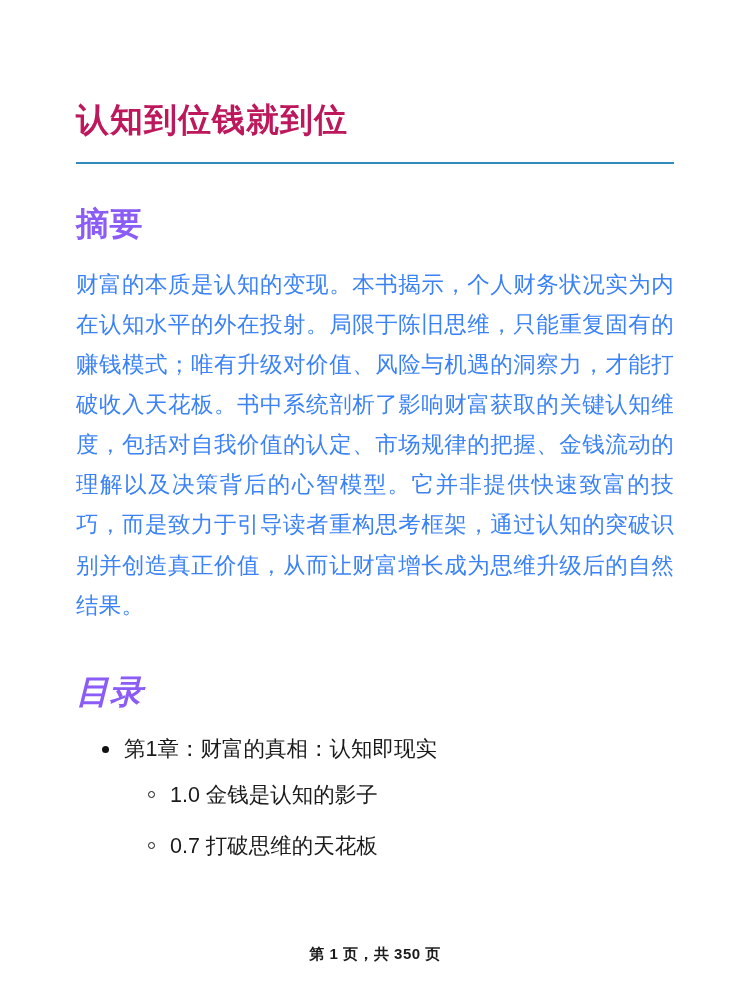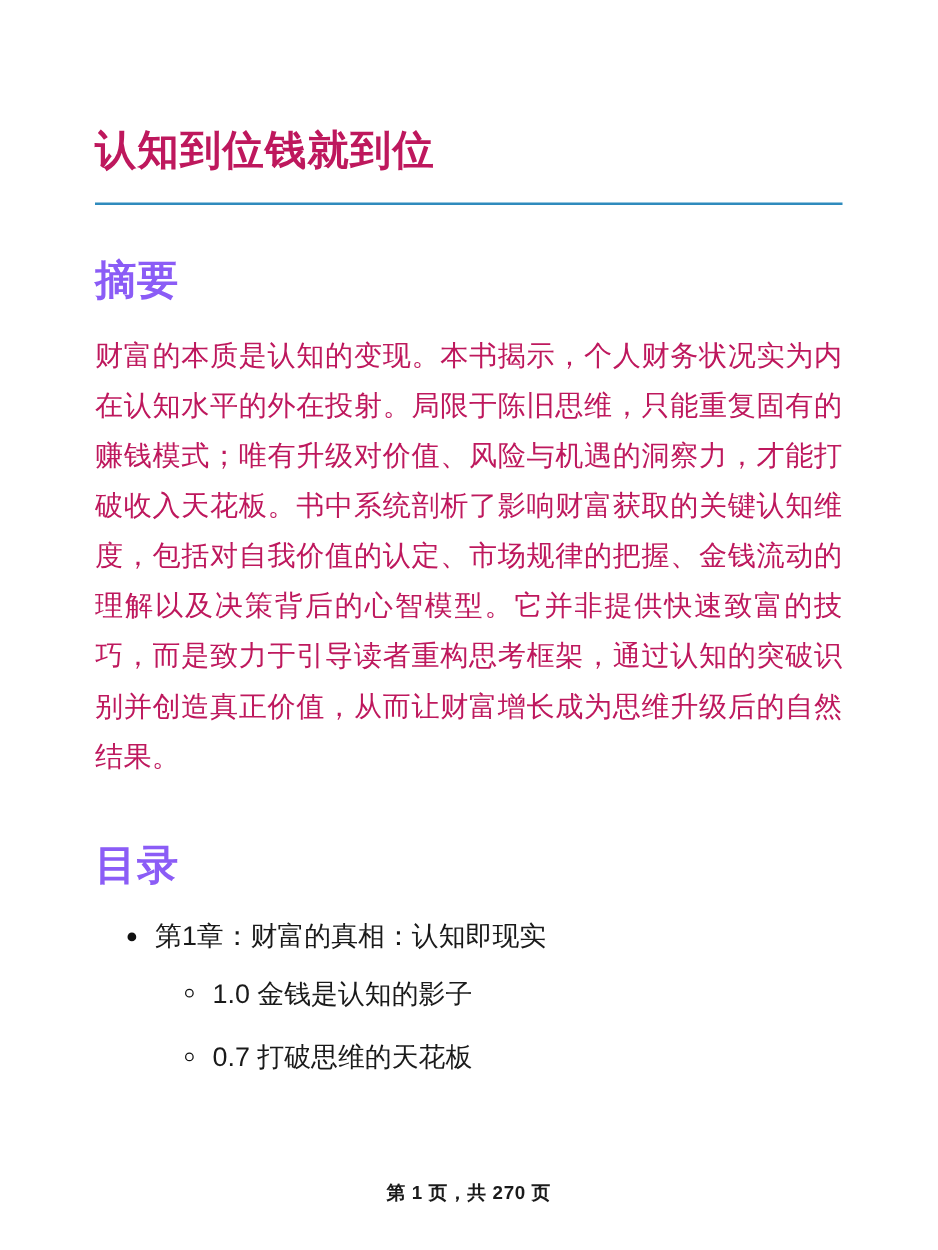--- a/index.html
+++ b/index.html
@@ -41,28 +41,29 @@
     font-size: 33px;
     font-weight: bold;
     color: #8b5cf6;
     margin: 0 0 22px 0;
     line-height: 1.2;
     letter-spacing: 0.5px;
   }
   .abstract-text {
     font-size: 22.5px;
     line-height: 1.78;
-    color: #be185d;
+    color: #3b82f6;
     margin: 0 0 46px 0;
     text-align: justify;
     text-justify: inter-ideograph;
     letter-spacing: 0.2px;
   }
   .toc-heading {
     margin-top: 4px;
+    font-style: italic;
   }
   ul.toc-list {
     list-style: none;
     margin: 0;
     padding: 0;
   }
   ul.toc-list > li.chapter {
     position: relative;
     padding-left: 48px;
     font-size: 21.5px;
@@ -136,14 +137,14 @@
         <li class="section">
           <span class="section-label">1.0 金钱是认知的影子</span>
         </li>
         <li class="section">
           <span class="section-label">0.7 打破思维的天花板</span>
         </li>
       </ul>
     </li>
   </ul>
 
-  <div class="page-footer">第 1 页，共 270 页</div>
+  <div class="page-footer">第 1 页，共 350 页</div>
 </div>
 
 </body></html>

